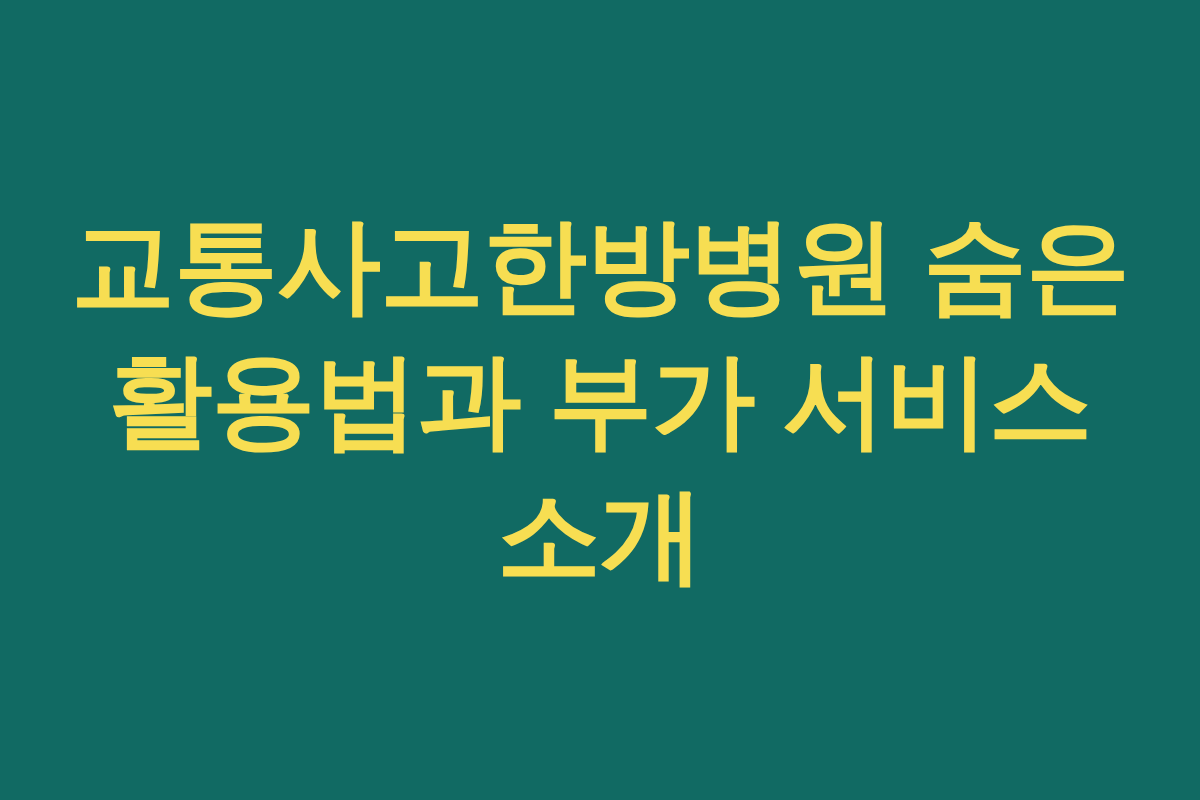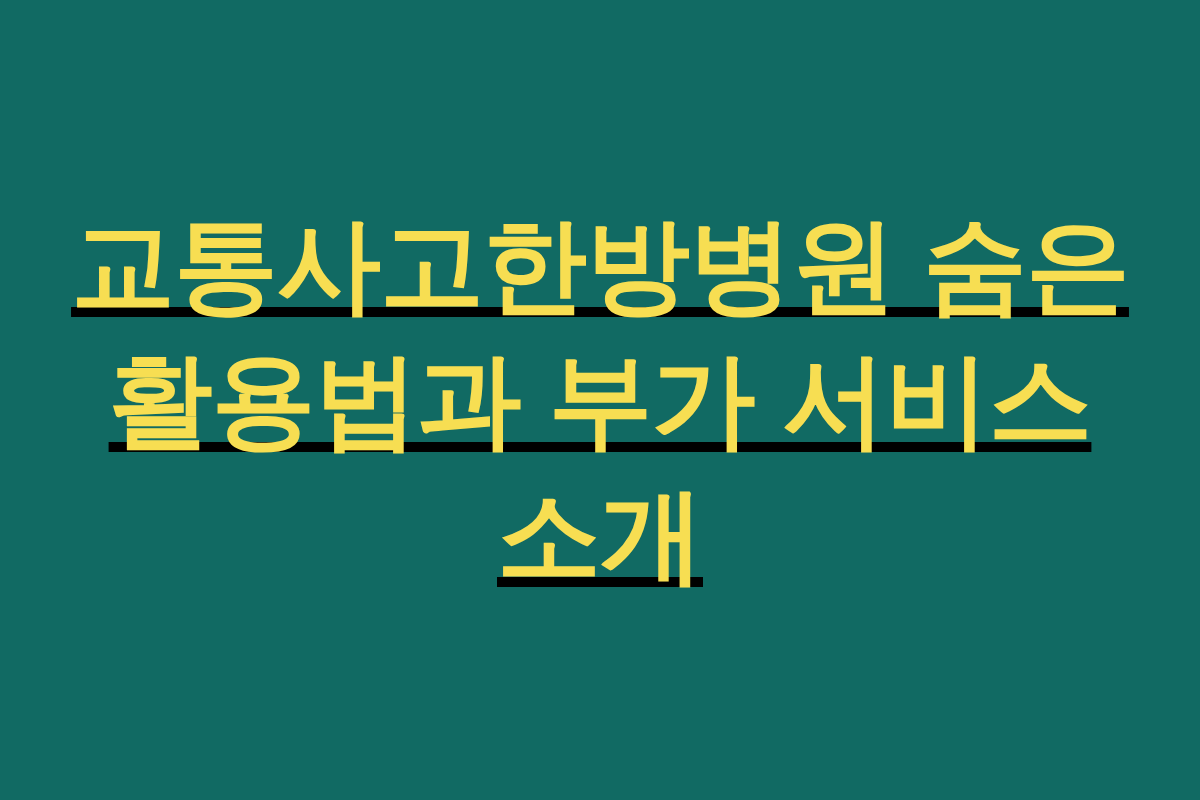--- a/index.html
+++ b/index.html
@@ -24,21 +24,20 @@
     align-items: center;
     justify-content: center;
     background: #116a63;
   }
 
   #title-block {
     width: 1060px;
     margin: 0 auto;
     padding: 0;
     text-align: center;
-    text-decoration: underline;
   }
 
   #title-text {
     display: block;
     margin: 0;
     padding: 0;
     color: #f7de52;
     font-family: "Liberation Sans", "DejaVu Sans", sans-serif;
     font-size: 104px;
     font-weight: 700;

